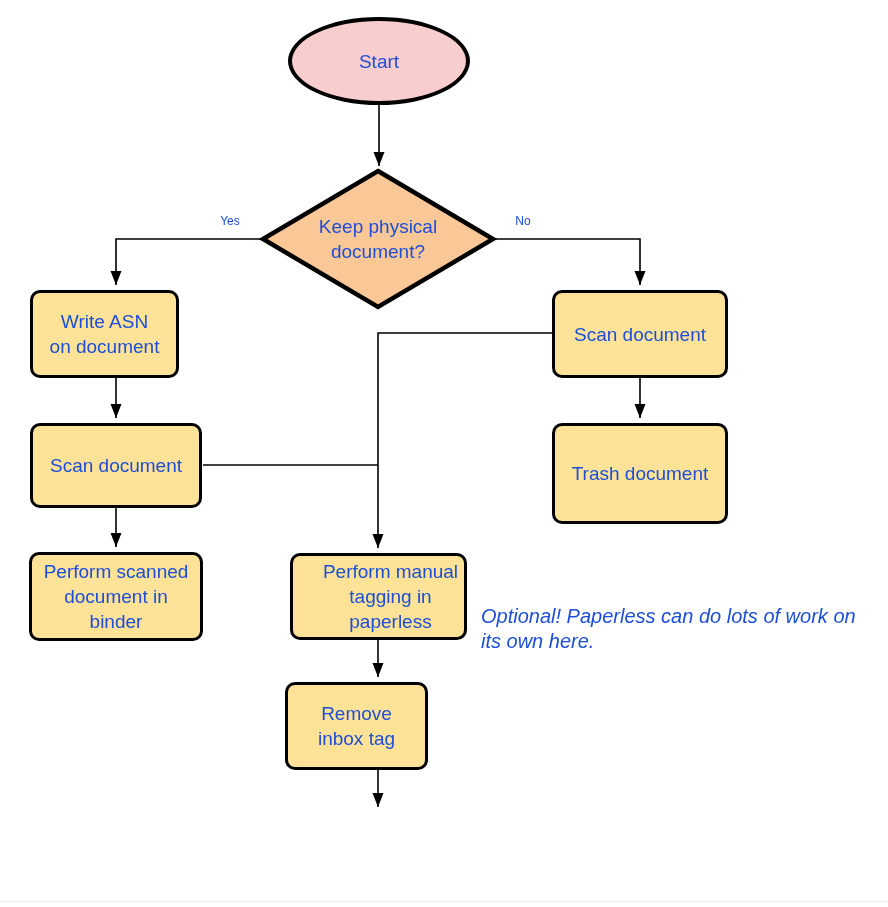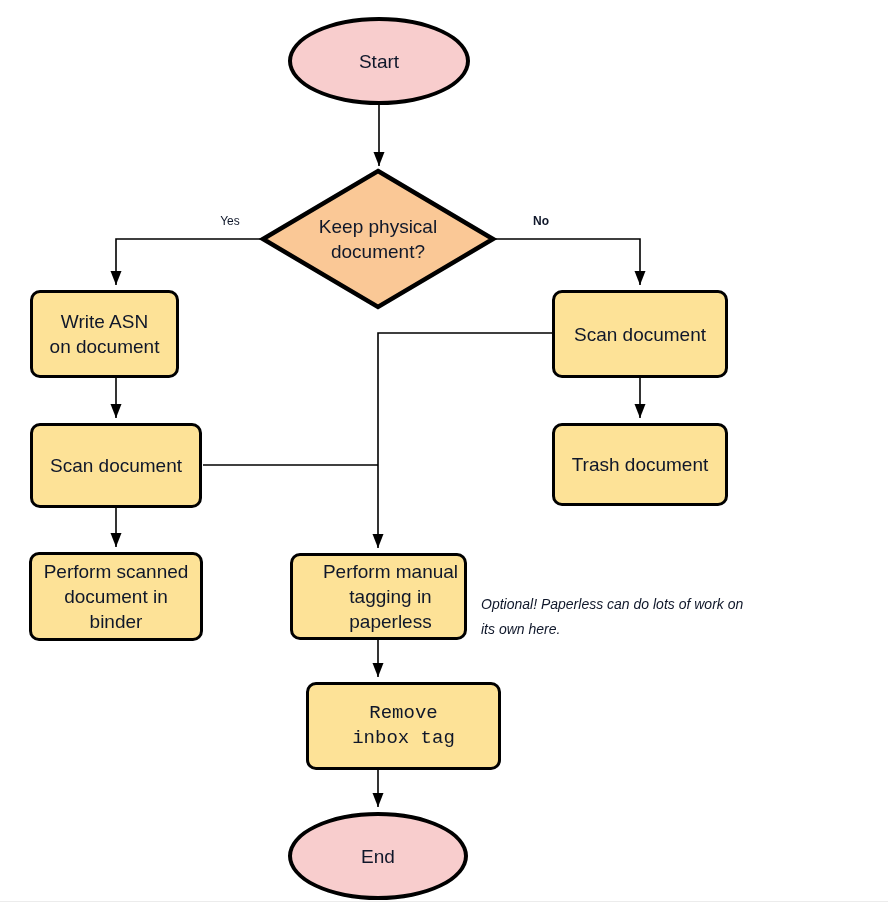--- a/index.html
+++ b/index.html
@@ -2,21 +2,21 @@
 <html><head>
 <meta charset="utf-8">
 <style>
   html, body { margin: 0; padding: 0; background: #ffffff; }
   .canvas {
     position: relative;
     width: 888px;
     height: 907px;
     background: #ffffff;
     font-family: "Liberation Sans", "DejaVu Sans", sans-serif;
-    color: #0f172a;
+    color: #1d4ed8;
     overflow: hidden;
   }
   .edges-layer {
     position: absolute;
     left: 0; top: 0;
     width: 888px; height: 907px;
   }
   .edge {
     fill: none;
     stroke: #000000;
@@ -57,25 +57,26 @@
   .edge-label {
     position: absolute;
     font-size: 12px;
     line-height: 20px;
     text-align: center;
     background: #ffffff;
     padding: 0 2px;
   }
   .annotation {
     position: absolute;
-    font-size: 14px;
+    font-size: 20px;
     line-height: 25px;
     font-style: italic;
     text-align: left;
     white-space: pre-line;
+    margin-top: 12px;
   }
   .bottom-hairline {
     position: absolute;
     left: 0;
     width: 100%;
     height: 1px;
     background: #ececec;
   }
 </style>
 </head>
@@ -107,54 +108,51 @@
   <div class="node terminal" style="left:288px; top:17px; width:182px; height:88px;">
     <span class="lbl">Start</span>
   </div>
 
   <div class="decision-label" style="left:283px; top:196px; width:190px; height:86px;">
     <span class="lbl">Keep physical
 document?</span>
   </div>
 
   <div class="edge-label" style="left:198px; top:211px; width:60px;">Yes</div>
-  <div class="edge-label" style="left:509px; top:211px; width:60px;font-weight:bold;">No</div>
+  <div class="edge-label" style="left:491px; top:211px; width:60px;">No</div>
 
   <div class="node process" style="left:30px; top:290px; width:149px; height:88px;">
     <span class="lbl">Write ASN
 on document</span>
   </div>
   <div class="node process" style="left:30px; top:423px; width:172px; height:85px;">
     <span class="lbl">Scan document</span>
   </div>
   <div class="node process" style="left:29px; top:552px; width:174px; height:89px;">
     <span class="lbl">Perform scanned
 document in
 binder</span>
   </div>
 
   <div class="node process" style="left:552px; top:290px; width:176px; height:88px;">
     <span class="lbl">Scan document</span>
   </div>
-  <div class="node process" style="left:552px; top:423px; width:176px; height:83px;">
+  <div class="node process" style="left:552px; top:423px; width:176px; height:101px;">
     <span class="lbl">Trash document</span>
   </div>
 
   <div class="node process" style="left:290px; top:553px; width:177px; height:87px;padding-left:24px;">
     <span class="lbl">Perform manual
 tagging in
 paperless</span>
   </div>
-  <div class="node process" style="left:306px; top:682px; width:195px; height:88px;font-family:Liberation Mono, monospace;">
+  <div class="node process" style="left:285px; top:682px; width:143px; height:88px;">
     <span class="lbl">Remove
 inbox tag</span>
   </div>
 
-  <div class="node terminal" style="left:288px; top:812px; width:180px; height:88px;">
-    <span class="lbl">End</span>
-  </div>
 
   <div class="annotation" style="left:481px; top:592px; width:400px;">Optional! Paperless can do lots of work on
 its own here.</div>
 
   <div class="bottom-hairline" style="top:901px;"></div>
 
 </div>
 
 </body></html>

